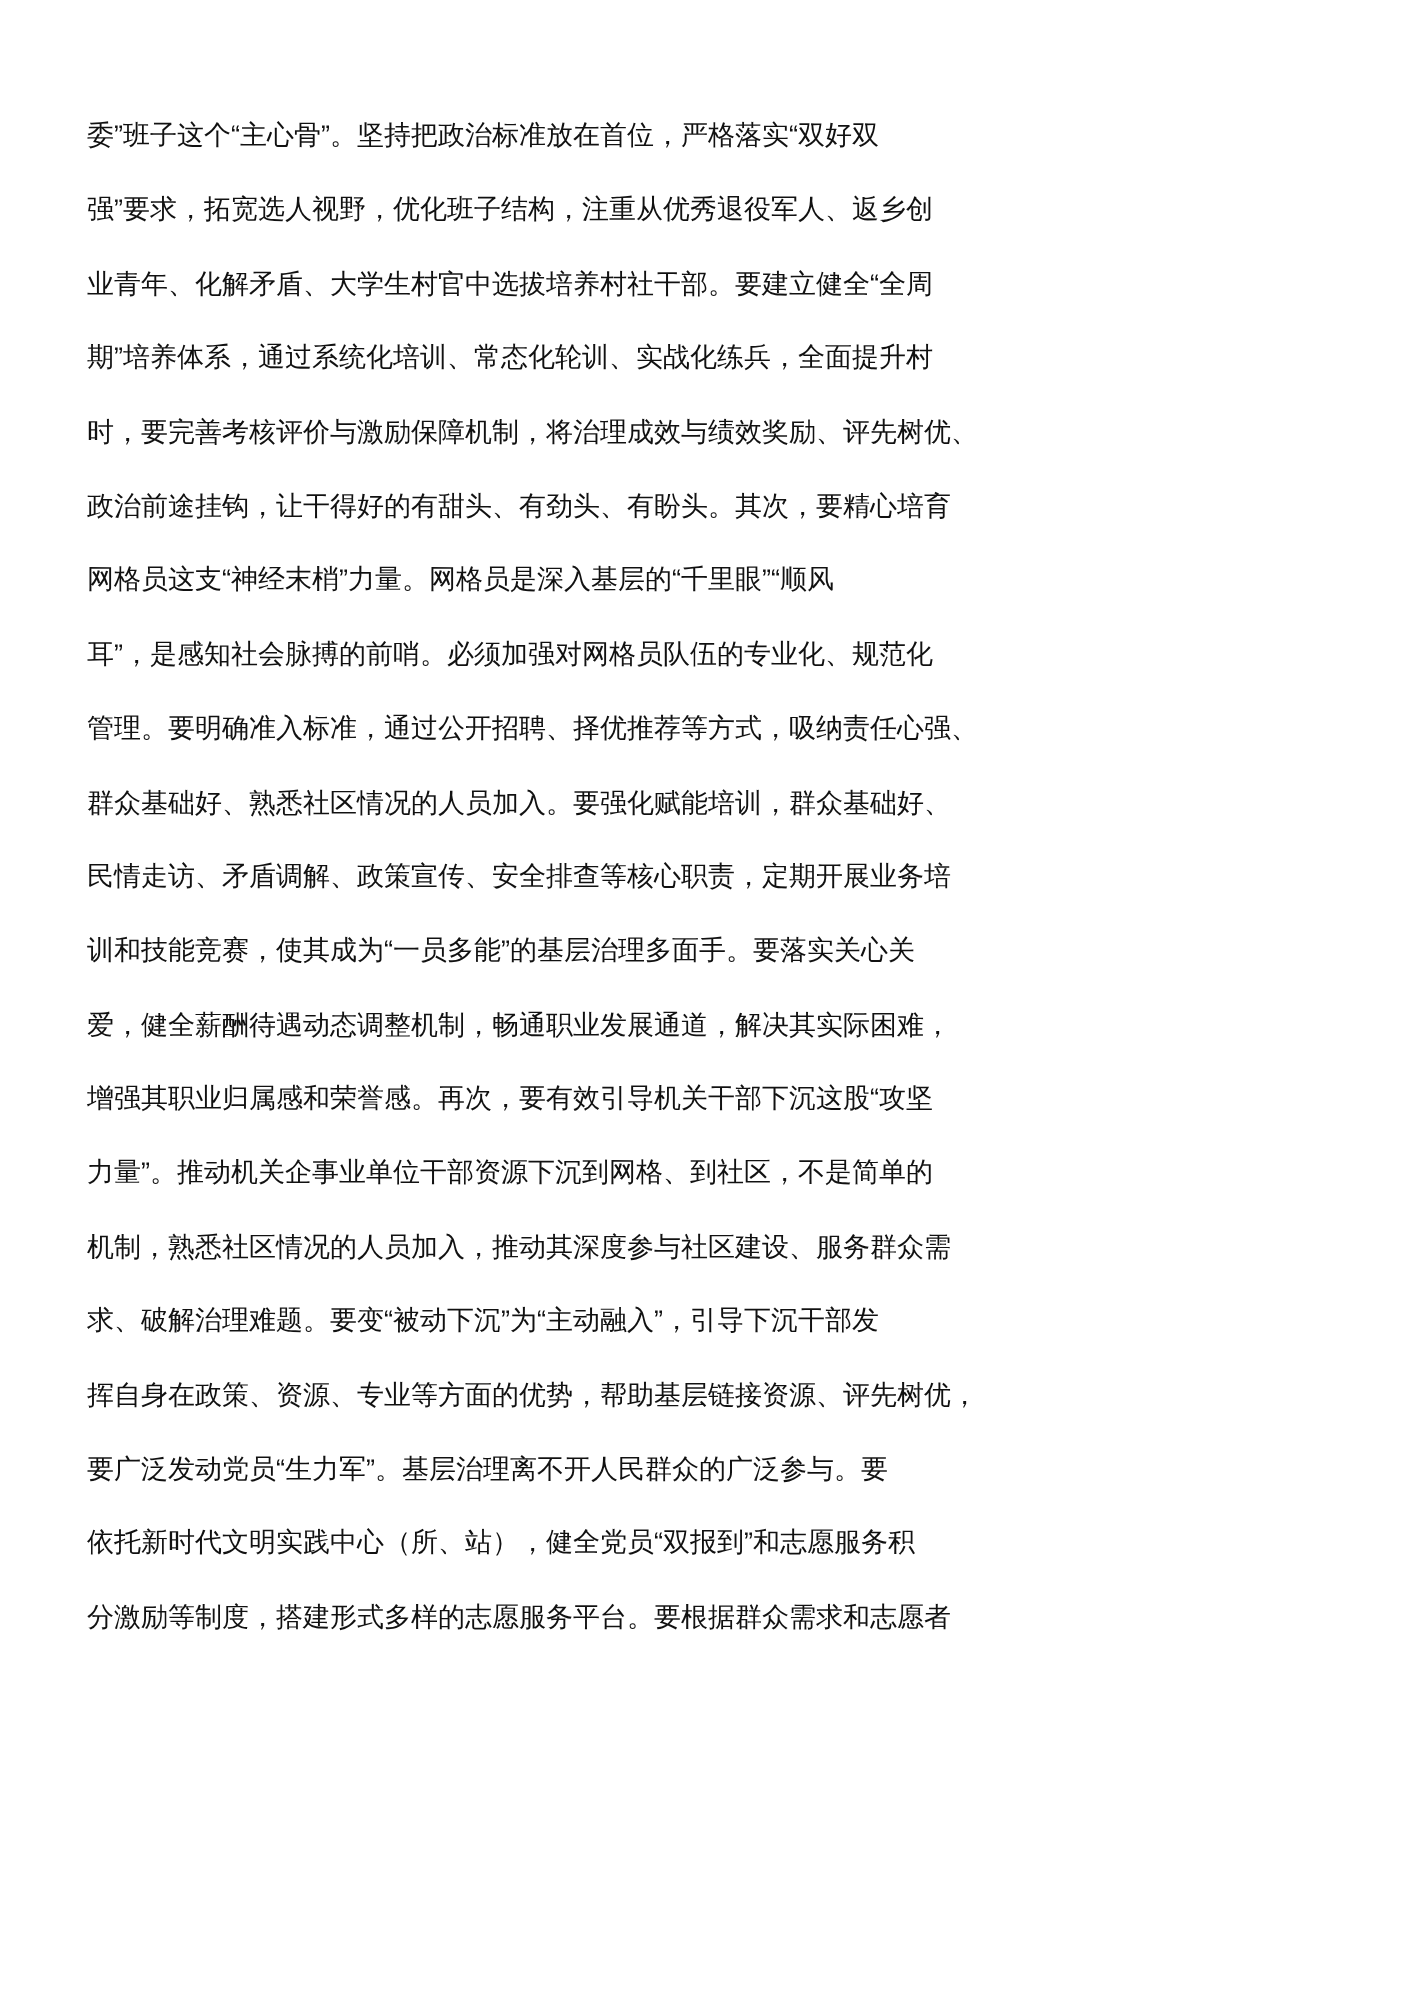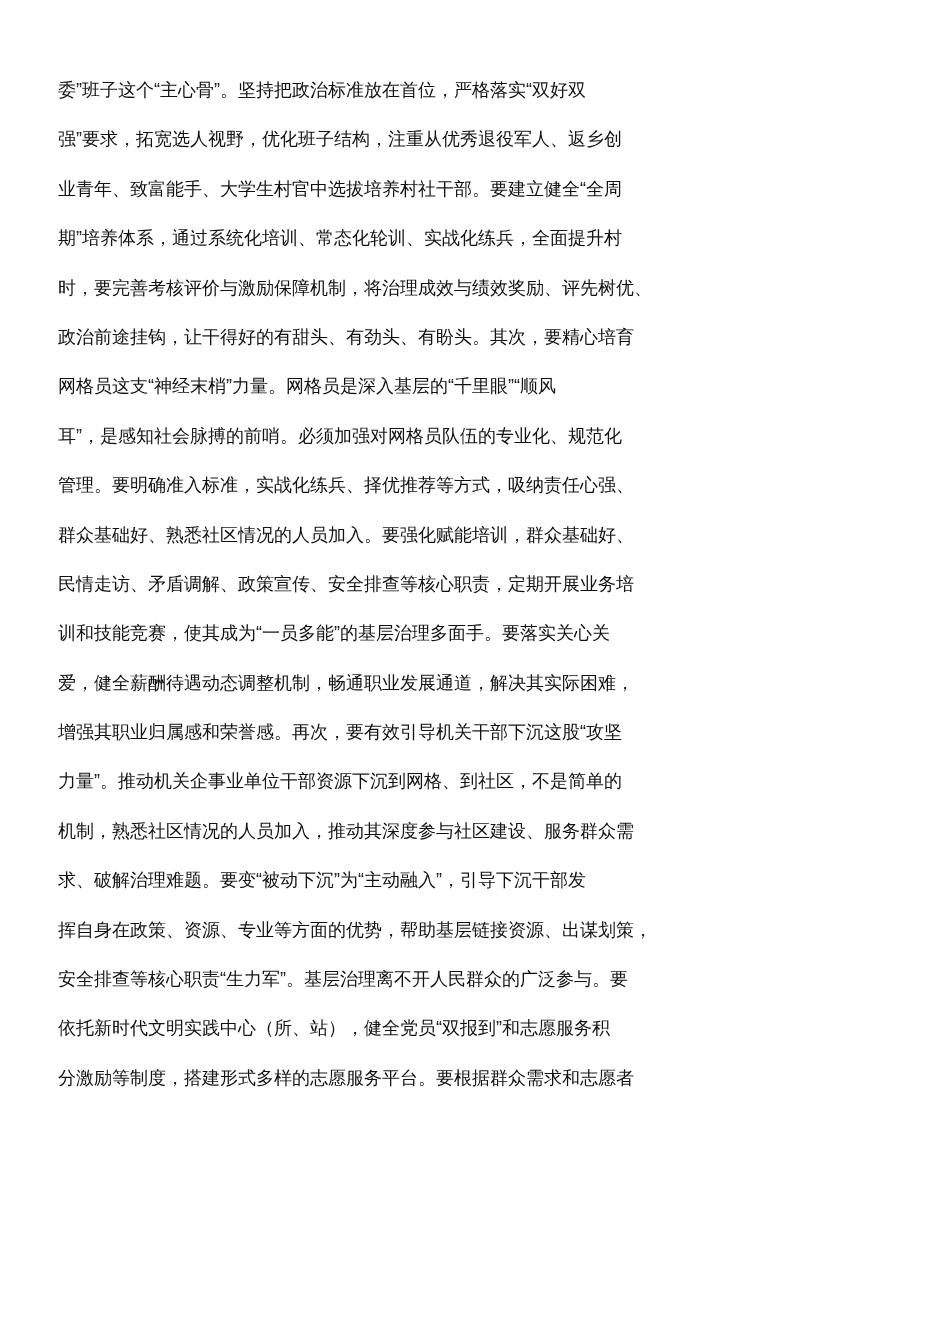--- a/index.html
+++ b/index.html
@@ -28,32 +28,32 @@
       white-space: nowrap;
       letter-spacing: 0px;
     }
   </style>
 </head>
 <body>
 
 <div class="page">
   <div class="line">委”班子这个“主心骨”。坚持把政治标准放在首位，严格落实“双好双</div>
   <div class="line">强”要求，拓宽选人视野，优化班子结构，注重从优秀退役军人、返乡创</div>
-  <div class="line">业青年、致富能手、大学生村官中选拔培养村社干部。要建立健全“全周</div>
+  <div class="line">业青年、化解矛盾、大学生村官中选拔培养村社干部。要建立健全“全周</div>
   <div class="line">期”培养体系，通过系统化培训、常态化轮训、实战化练兵，全面提升村</div>
   <div class="line">时，要完善考核评价与激励保障机制，将治理成效与绩效奖励、评先树优、</div>
   <div class="line">政治前途挂钩，让干得好的有甜头、有劲头、有盼头。其次，要精心培育</div>
   <div class="line">网格员这支“神经末梢”力量。网格员是深入基层的“千里眼”“顺风</div>
   <div class="line">耳”，是感知社会脉搏的前哨。必须加强对网格员队伍的专业化、规范化</div>
-  <div class="line">管理。要明确准入标准，实战化练兵、择优推荐等方式，吸纳责任心强、</div>
+  <div class="line">管理。要明确准入标准，通过公开招聘、择优推荐等方式，吸纳责任心强、</div>
   <div class="line">群众基础好、熟悉社区情况的人员加入。要强化赋能培训，群众基础好、</div>
   <div class="line">民情走访、矛盾调解、政策宣传、安全排查等核心职责，定期开展业务培</div>
   <div class="line">训和技能竞赛，使其成为“一员多能”的基层治理多面手。要落实关心关</div>
   <div class="line">爱，健全薪酬待遇动态调整机制，畅通职业发展通道，解决其实际困难，</div>
   <div class="line">增强其职业归属感和荣誉感。再次，要有效引导机关干部下沉这股“攻坚</div>
   <div class="line">力量”。推动机关企事业单位干部资源下沉到网格、到社区，不是简单的</div>
   <div class="line">机制，熟悉社区情况的人员加入，推动其深度参与社区建设、服务群众需</div>
   <div class="line">求、破解治理难题。要变“被动下沉”为“主动融入”，引导下沉干部发</div>
-  <div class="line">挥自身在政策、资源、专业等方面的优势，帮助基层链接资源、出谋划策，</div>
-  <div class="line">安全排查等核心职责“生力军”。基层治理离不开人民群众的广泛参与。要</div>
+  <div class="line">挥自身在政策、资源、专业等方面的优势，帮助基层链接资源、评先树优，</div>
+  <div class="line">要广泛发动党员“生力军”。基层治理离不开人民群众的广泛参与。要</div>
   <div class="line">依托新时代文明实践中心（所、站），健全党员“双报到”和志愿服务积</div>
   <div class="line">分激励等制度，搭建形式多样的志愿服务平台。要根据群众需求和志愿者</div>
 </div>
 
 </body></html>

